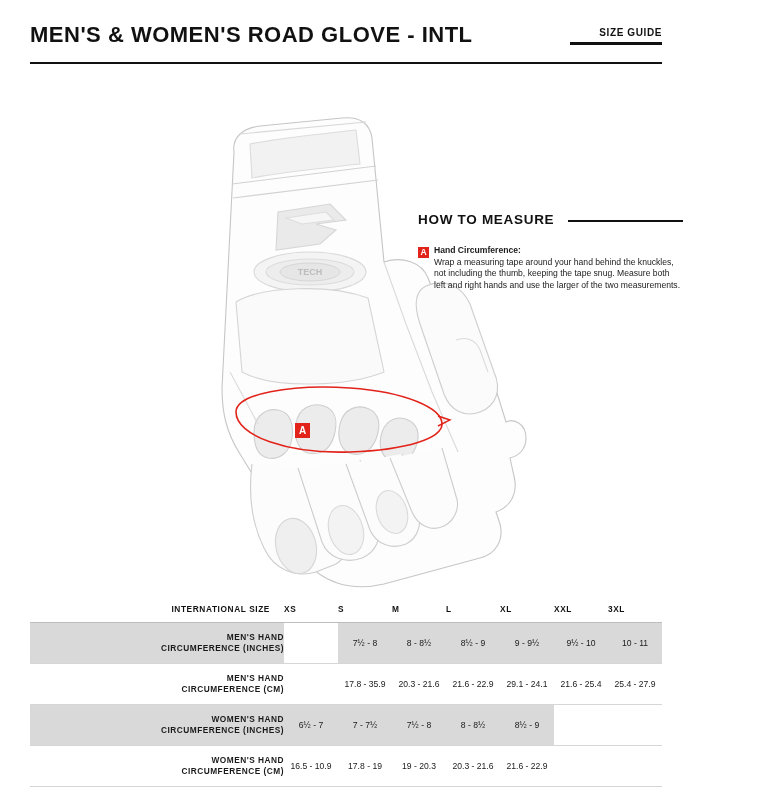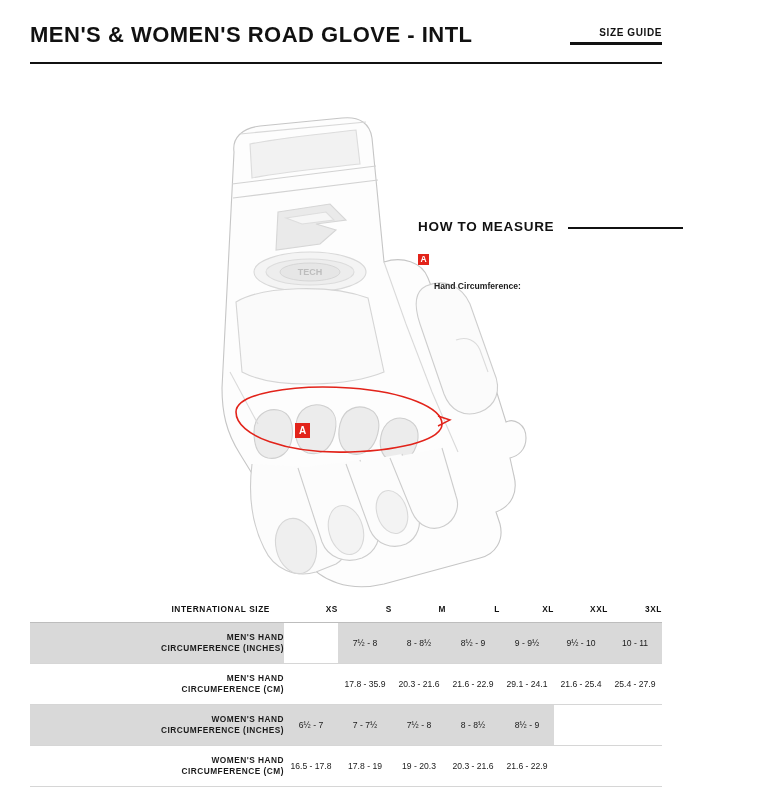--- a/index.html
+++ b/index.html
@@ -67,21 +67,21 @@
   .glove-svg {
     position: absolute;
     left: 140px;
     top: 8px;
   }
 
   
   .howto {
     position: absolute;
     left: 388px;
-    top: 155px;
+    top: 148px;
     width: 265px;
   }
   .howto-title-row {
     display: flex;
     align-items: center;
   }
   .howto-title {
     font-size: 13.5px;
     font-weight: bold;
     letter-spacing: 0.7px;
@@ -117,21 +117,20 @@
   }
   .howto-text {
     font-size: 8.6px;
     line-height: 11.6px;
     color: #1a1a1a;
   }
   .howto-label {
     font-weight: bold;
     display: block;
     font-size: 8.6px;
-    margin-top: 29px;
   }
 
   
   .callout-a {
     position: absolute;
     left: 265px;
     top: 359px;
     width: 15px;
     height: 15px;
     background: #e2231a;
@@ -160,21 +159,21 @@
   }
   .col-label { width: 240px; }
   .hdr-row th {
     font-size: 8.3px;
     font-weight: bold;
     letter-spacing: 0.6px;
     color: #111;
     text-transform: uppercase;
     height: 26px;
     vertical-align: middle;
-    text-align: right;
+    text-align: left;
     border-bottom: 1px solid #bdbdbd;
   }
   .hdr-row th.col-label {
     text-align: right;
     padding-right: 14px;
   }
   tbody tr td {
     height: 40px;
     font-size: 8.6px;
     text-align: center;
@@ -277,20 +276,21 @@
 
     <div class="howto">
       <div class="howto-title-row">
         <div class="howto-title">HOW TO MEASURE</div>
         <div class="howto-rule"></div>
       </div>
       <div class="howto-body">
         <span class="badge">A</span>
         <div class="howto-text">
           <span class="howto-label">Hand Circumference:</span>
+          <span>Wrap a measuring tape around your hand behind the knuckles, not including the thumb, keeping the tape snug. Measure both left and right hands and use the larger of the two measurements.</span>
         </div>
       </div>
     </div>
   </div>
 
   <div class="table-wrap">
     <table>
       <thead>
         <tr class="hdr-row">
           <th class="col-label">INTERNATIONAL SIZE</th>
@@ -341,21 +341,21 @@
           <td>8 - 8½</td>
           <td>8½ - 9</td>
           <td class="empty-cell"></td>
           <td class="empty-cell"></td>
         </tr>
         <tr>
           <td class="col-label">
             <div>WOMEN'S HAND</div>
             <div>CIRCUMFERENCE (CM)</div>
           </td>
-          <td>16.5 - 17.8</td>
+          <td>16.5 - 10.9</td>
           <td>17.8 - 19</td>
           <td>19 - 20.3</td>
           <td>20.3 - 21.6</td>
           <td>21.6 - 22.9</td>
           <td></td>
           <td></td>
         </tr>
       </tbody>
     </table>
   </div>

